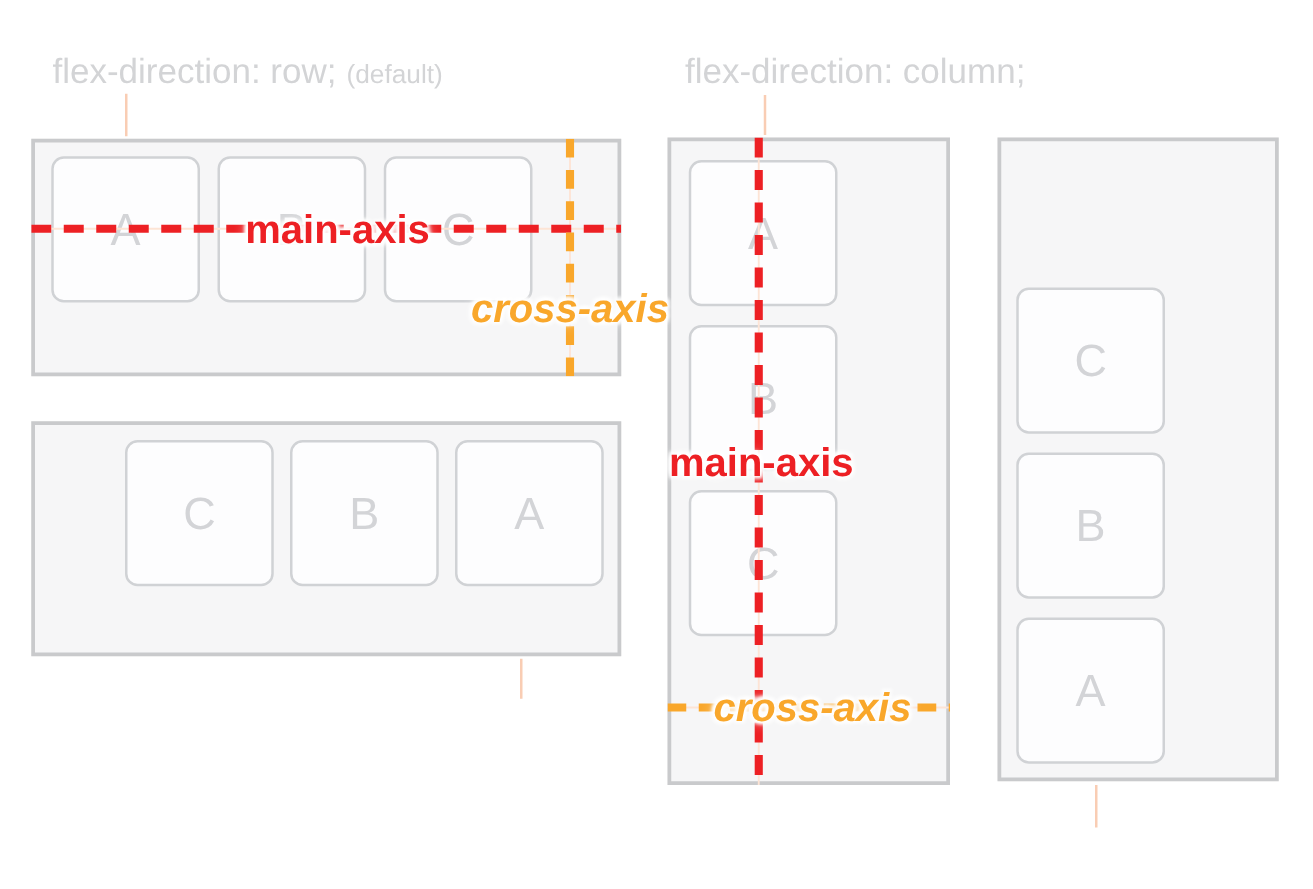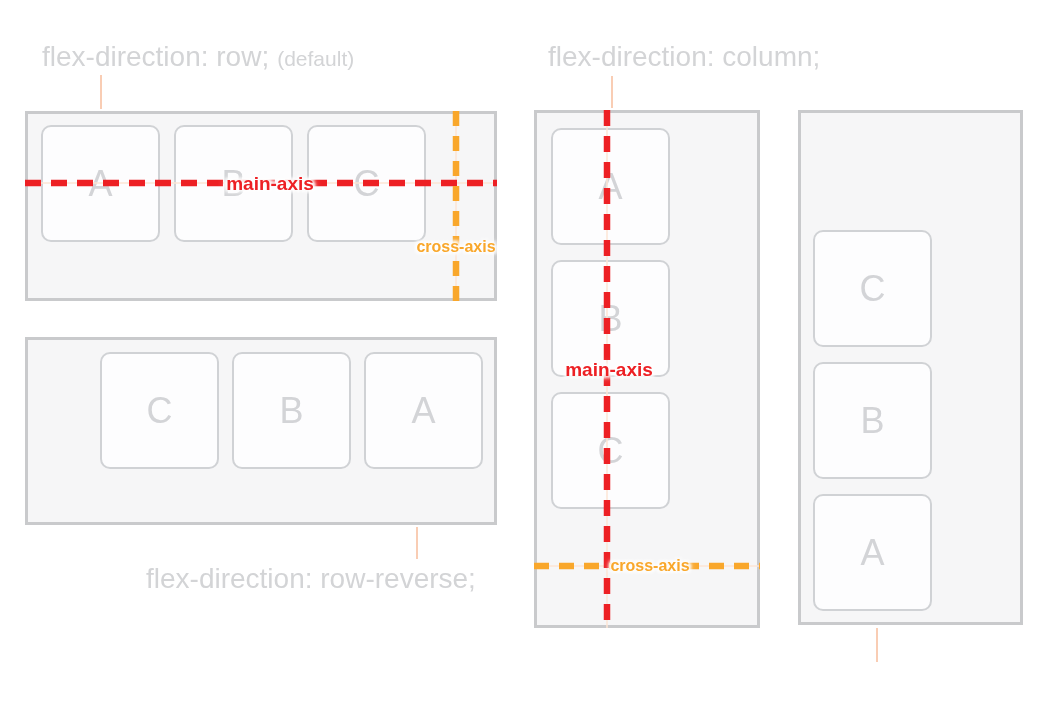--- a/index.html
+++ b/index.html
@@ -69,40 +69,37 @@
   .line-main  { stroke:var(--main-axis-red);     stroke-width:6.5; stroke-dasharray:16 10; }
   .line-cross { stroke:var(--cross-axis-orange); stroke-width:6.5; stroke-dasharray:15 10; }
 
   
   .axis-label {
     position:absolute; transform:translate(-50%,-50%);
     font-weight:700; white-space:nowrap;
     text-shadow: 0 0 2px #fff, 0 0 4px #fff, 0 0 6px #fff, 0 0 10px #fff,
                  2px 2px 3px #fff, -2px -2px 3px #fff, 2px -2px 3px #fff, -2px 2px 3px #fff;
   }
-  .axis-label.main  { color:var(--main-axis-red);     font-size:19px; }
-  .axis-label.cross { color:var(--cross-axis-orange); font-size:16px; }
+  .axis-label.main  { color:var(--main-axis-red);     font-size:32px; }
+  .axis-label.cross { color:var(--cross-axis-orange); font-size:32px;font-style:italic; }
   .al-row-main   { left:270px; top:169px; }
   .al-row-cross  { left:456px; top:232px; }
   .al-col-main   { left:609px; top:355px; }
   .al-col-cross  { left:650px; top:551px; }
 </style>
 </head>
 <body>
 
 <div class="canvas">
 
   <div class="caption cap-row">
     <span>flex-direction: row;</span><span class="cap-small">(default)</span>
   </div>
   <div class="caption cap-col">
     <span>flex-direction: column;</span>
-  </div>
-  <div class="caption cap-rowrev">
-    <span>flex-direction: row-reverse;</span>
   </div>
 
   <div class="callout callout-row"></div>
   <div class="callout callout-col"></div>
   <div class="callout callout-rowrev"></div>
   <div class="callout callout-colrev"></div>
 
   <div class="fc fc-row">
     <div class="box">
       <span class="box-letter">A</span>

